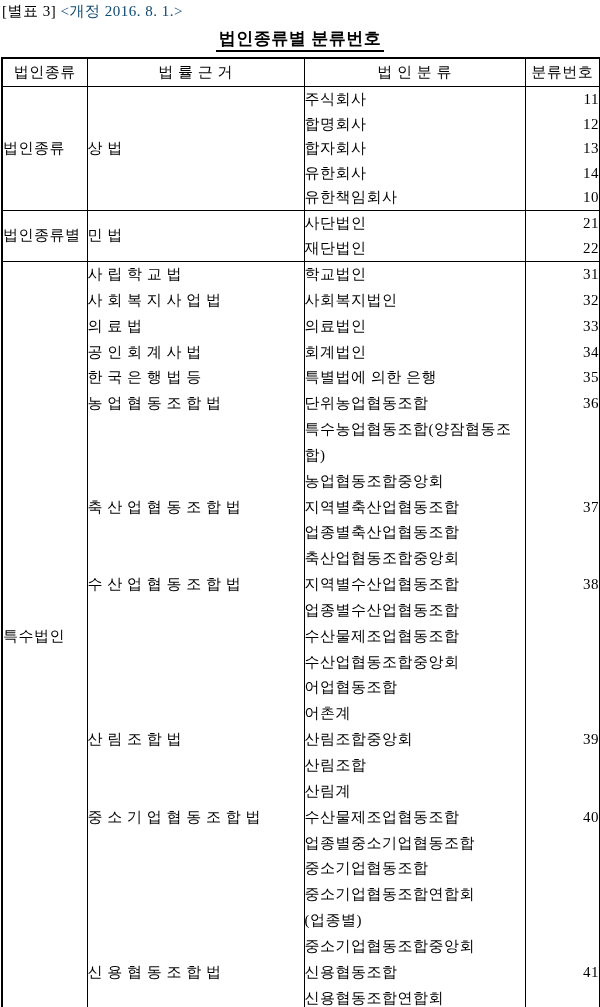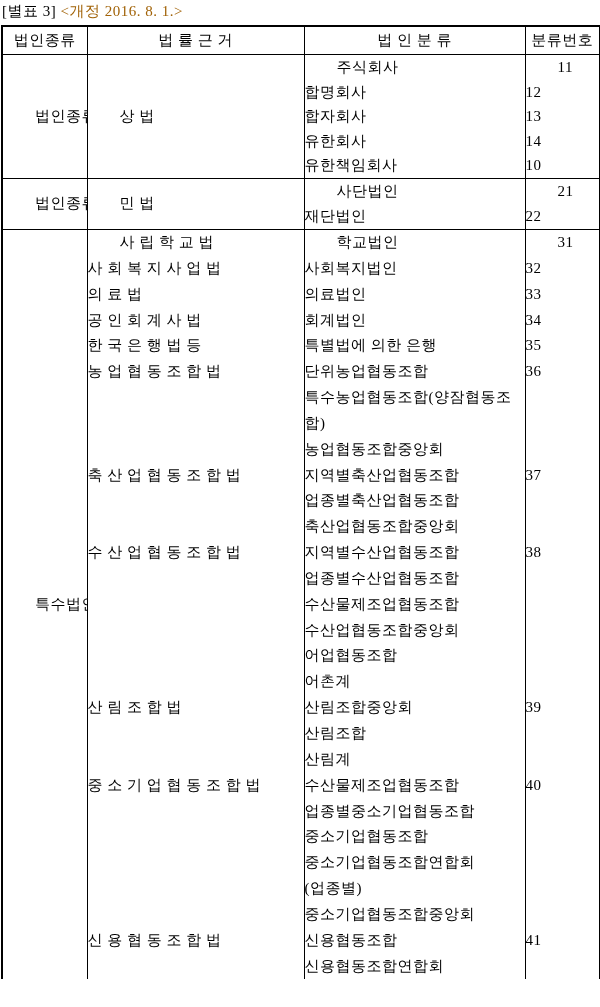--- a/index.html
+++ b/index.html
@@ -45,37 +45,40 @@
     letter-spacing: 0.5px;
     overflow: hidden;
     font-weight: normal;
   }
   table.cls thead tr { height: 27px; }
   table.cls thead th {
     border-bottom: 1.4px solid #000;
     text-align: center;
     line-height: 27px;
   }
-  tr.sec-top > td { border-top: 1.4px solid #000; padding-left: 32px; }
+  tr.sec-top > td { border-top: 1.4px solid #000; }
   tr.s0 { height: 24.6px; line-height: 24.6px; }
   tr.s1 { height: 25px;   line-height: 25px; }
   tr.s2 { height: 25.85px; line-height: 25.85px; }
   .type-cell { text-align: left; padding-left: 7px; vertical-align: middle; white-space: nowrap; }
   .law-cell  { padding-left: 3px; vertical-align: middle; white-space: nowrap; }
   tr.s2 > .law-cell { vertical-align: top; }
   .name-cell { padding-left: 5px; white-space: nowrap; }
-  .code-cell { text-align: left; }
+  .code-cell { text-align: right; }
   .push-up { padding-bottom: 64px; }
 </style>
 </head>
 <body>
 
 <div class="page">
-  <div class="meta-line"><span>[별표 3]</span> <span style="color: #a16207;">&lt;개정 2016. 8. 1.&gt;</span></div>
-
+  <div class="meta-line"><span>[별표 3]</span> <span style="color: #0c4a6e;">&lt;개정 2016. 8. 1.&gt;</span></div>
+
+  <div class="title-row">
+    <span class="doc-title">법인종류별 분류번호</span>
+  </div>
 
   <table class="cls">
     <colgroup>
       <col style="width:85px">
         <col style="width:217px">
         <col style="width:221px">
         <col style="width:75px">
     </colgroup>
     <thead>
       <tr>

